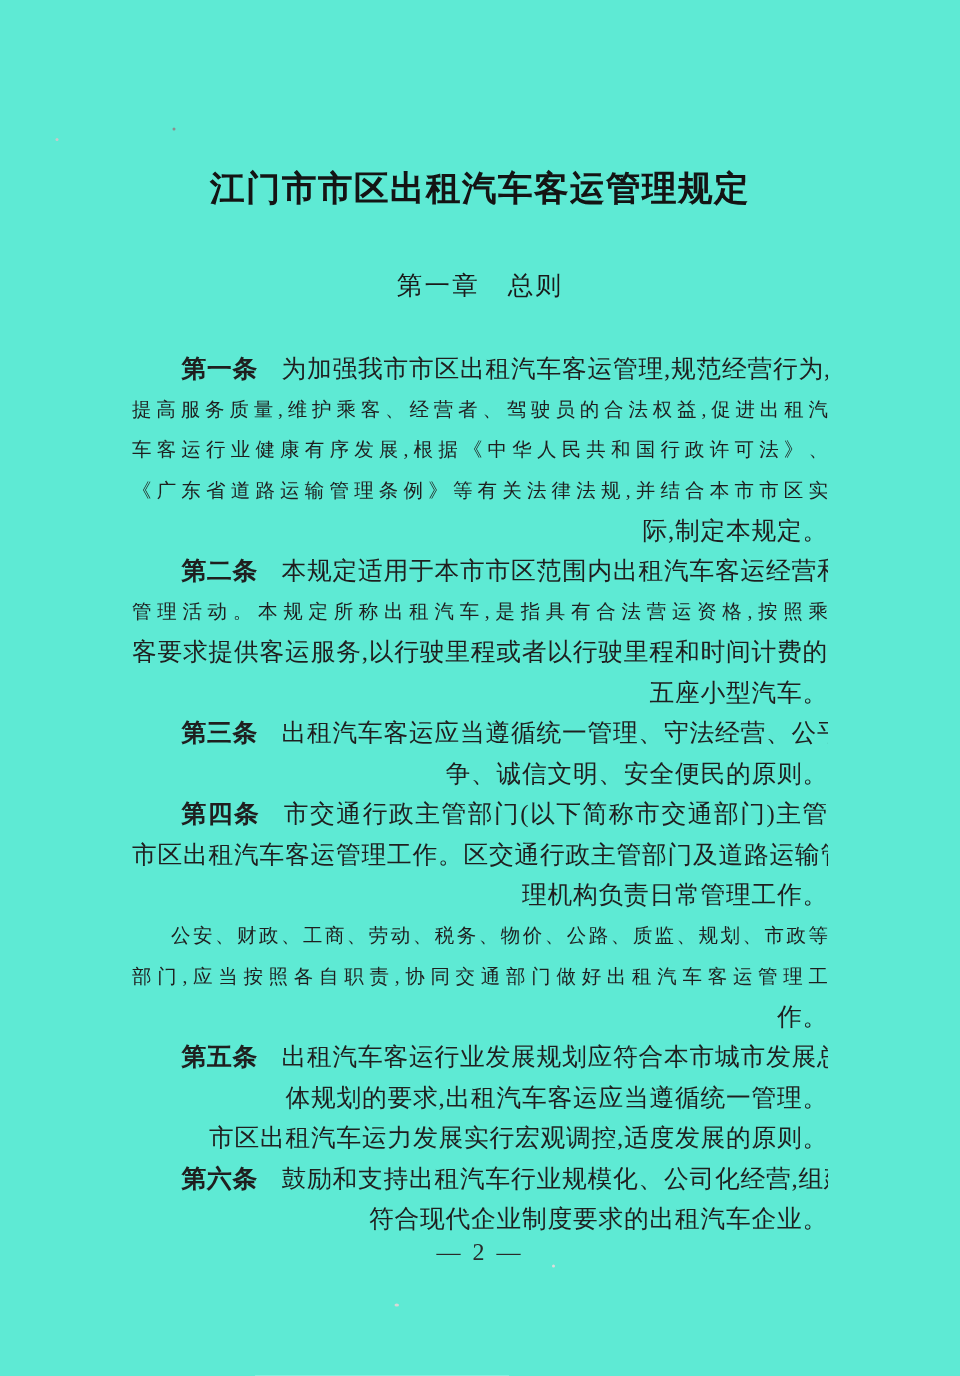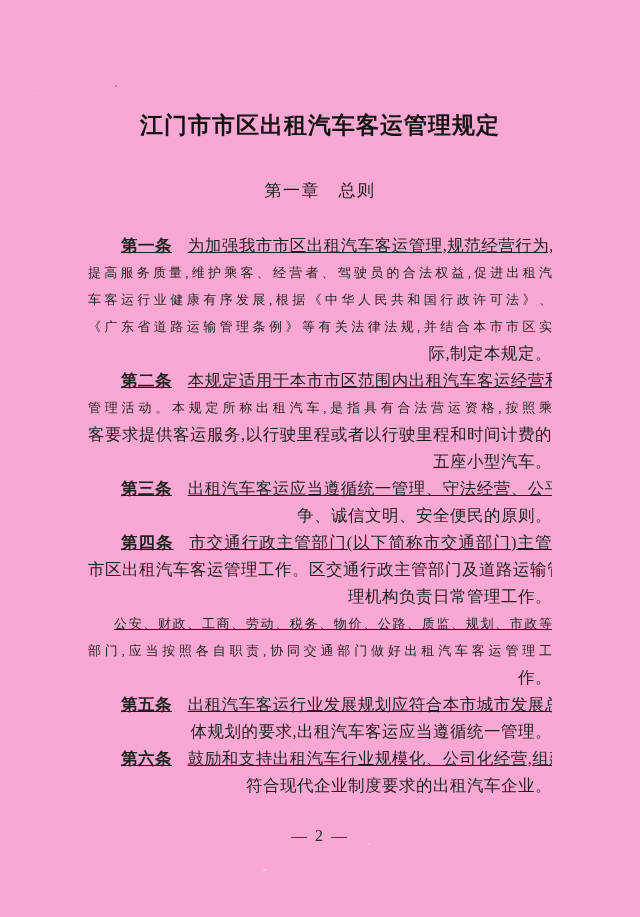--- a/index.html
+++ b/index.html
@@ -45,21 +45,21 @@
     height: 27px;
     white-space: nowrap;
     overflow: hidden;
     text-align: right;
   }
   .line.justify {
     text-align: justify;
     text-align-last: justify;
     text-justify: inter-character;
   }
-  .line.indent { text-indent: 2em; text-decoration: underline; }
+  .line.indent { text-indent: 2em; }
   .line.tight { font-size: 13px; letter-spacing: 0; }
   .law-num { font-weight: bold; margin-right: 0.95em; }
   .page-number {
     position: absolute;
     left: 0; right: 0;
     top: 827px;
     text-align: center;
     font-size: 16px;
     letter-spacing: 2px;
     color: #2a2a2a;
@@ -69,21 +69,21 @@
     border-radius: 50%;
   }
   .speckle.s1 { left: 115px; top: 85px;  width: 2px; height: 2px; background: #8d8d8d; }
   .speckle.s2 { left: 37px;  top: 92px;  width: 2px; height: 2px; background: #c9c9c9; }
   .speckle.s3 { left: 263px; top: 869px; width: 3px; height: 2px; background: #d8d8d6; }
   .speckle.s4 { left: 368px; top: 843px; width: 2px; height: 2px; background: #dddddb; }
 </style>
 </head>
 <body>
 
-<div class="page" style="background: #f9a8d4; color: rgb(31, 31, 31);">
+<div class="page" style="background: #5eead4; color: rgb(31, 31, 31);">
   <h1 class="doc-title">江门市市区出租汽车客运管理规定</h1>
   <div class="chapter-heading">第一章　总则</div>
 
   <div class="body-text">
       <div class="line indent justify"><span class="law-num">第一条</span><span>为加强我市市区出租汽车客运管理,规范经营行为,</span></div>
       <div class="line justify tight"><span>提高服务质量,维护乘客、经营者、驾驶员的合法权益,促进出租汽</span></div>
       <div class="line justify tight"><span>车客运行业健康有序发展,根据《中华人民共和国行政许可法》、</span></div>
       <div class="line justify tight"><span>《广东省道路运输管理条例》等有关法律法规,并结合本市市区实</span></div>
       <div class="line"><span>际,制定本规定。</span></div>
       <div class="line indent justify"><span class="law-num">第二条</span><span>本规定适用于本市市区范围内出租汽车客运经营和</span></div>
@@ -93,20 +93,21 @@
       <div class="line indent justify"><span class="law-num">第三条</span><span>出租汽车客运应当遵循统一管理、守法经营、公平竞</span></div>
       <div class="line"><span>争、诚信文明、安全便民的原则。</span></div>
       <div class="line indent justify"><span class="law-num">第四条</span><span>市交通行政主管部门(以下简称市交通部门)主管</span></div>
       <div class="line justify"><span>市区出租汽车客运管理工作。区交通行政主管部门及道路运输管</span></div>
       <div class="line"><span>理机构负责日常管理工作。</span></div>
       <div class="line indent justify tight"><span>公安、财政、工商、劳动、税务、物价、公路、质监、规划、市政等</span></div>
       <div class="line justify tight"><span>部门,应当按照各自职责,协同交通部门做好出租汽车客运管理工</span></div>
       <div class="line"><span>作。</span></div>
       <div class="line indent justify"><span class="law-num">第五条</span><span>出租汽车客运行业发展规划应符合本市城市发展总</span></div>
       <div class="line"><span>体规划的要求,出租汽车客运应当遵循统一管理。</span></div>
+      <div class="line indent"><span>市区出租汽车运力发展实行宏观调控,适度发展的原则。</span></div>
       <div class="line indent justify"><span class="law-num">第六条</span><span>鼓励和支持出租汽车行业规模化、公司化经营,组建</span></div>
       <div class="line"><span>符合现代企业制度要求的出租汽车企业。</span></div>
     </div>
 
   <div class="page-number">— 2 —</div>
 
   <span class="speckle s1"></span>
   <span class="speckle s2"></span>
   <span class="speckle s3"></span>
   <span class="speckle s4"></span>

